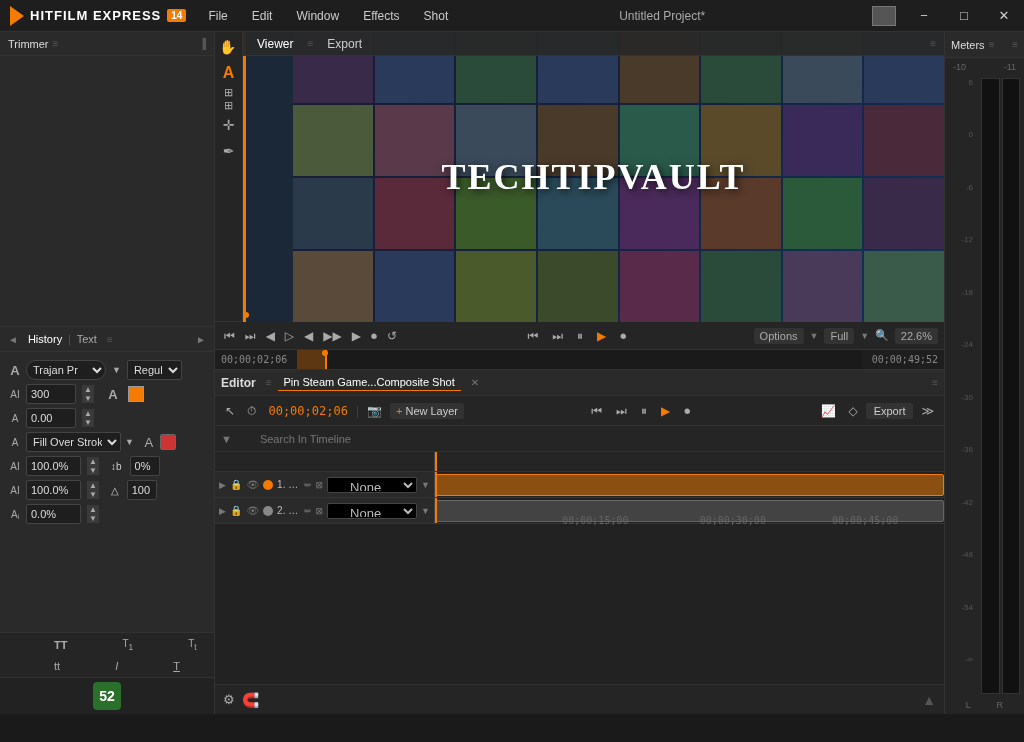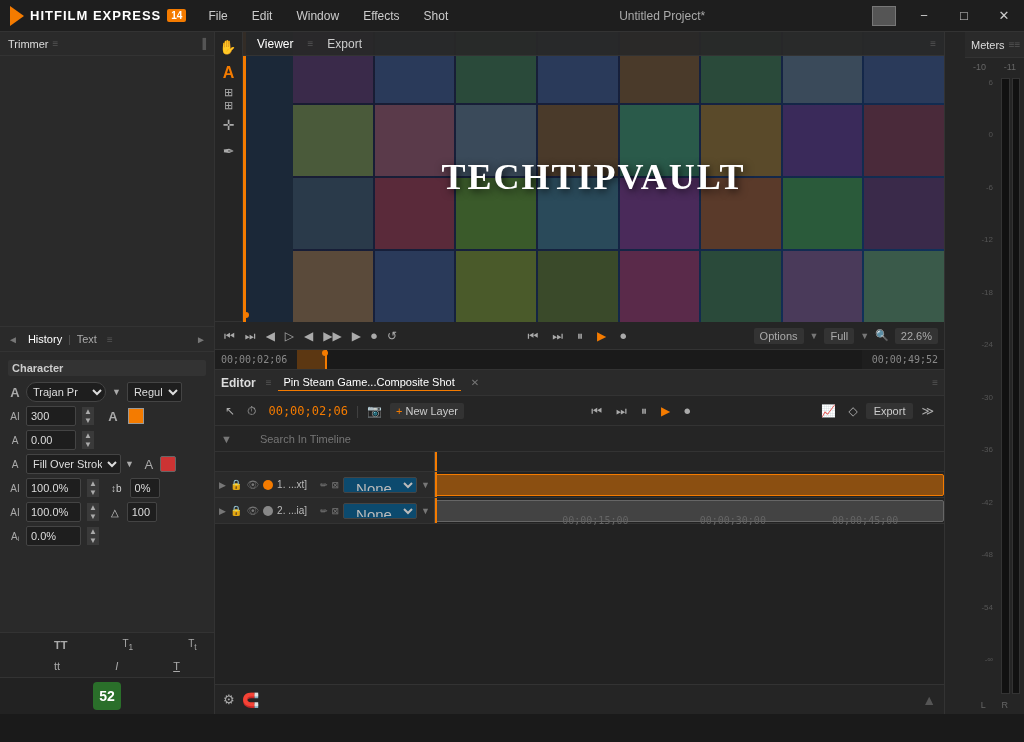--- a/index.html
+++ b/index.html
@@ -600,25 +600,25 @@
     .track-vis { font-size: 10px; color: #777; cursor: pointer; }
     .track-color-dot {
       width: 10px;
       height: 10px;
       border-radius: 50%;
       flex-shrink: 0;
     }
     .track-name { flex: 1; overflow: hidden; text-overflow: ellipsis; white-space: nowrap; }
     .track-fx { font-size: 9px; color: #777; }
     .track-blend {
-      background: #0c4a6e;
+      background: #000000;
       border: 1px solid #444;
       color: #bbb;
-      font-size: 15px;
-      padding: 1px 8px;
+      font-size: 13px;
+      padding: 1px 18px;
       border-radius: 2px;
       height: 16px;
     }
     .track-right {
       flex: 1;
       position: relative;
       height: 100%;
     }
     
     .clip-block {
@@ -650,21 +650,20 @@
       z-index: 10;
     }
 
     
     #right-panel {
       width: 80px;
       background: #252525;
       border-left: 1px solid #333;
       display: flex;
       flex-direction: column;
-      padding-left: 20px;
     }
     #meters-header {
       height: 26px;
       background: #2a2a2a;
       display: flex;
       align-items: center;
       padding: 0 6px;
       border-bottom: 1px solid #333;
       font-size: 11px;
       color: #ddd;
@@ -751,21 +750,20 @@
     <div id="bottom-left-header">
       <span class="nav-arrow">◄</span>
       <span class="bottom-tab active">History</span>
       <span class="bottom-tab-sep"> | </span>
       <span class="bottom-tab">Text</span>
       <span style="margin-left:4px;font-size:10px;color:#555;">≡</span>
       <span class="nav-arrow" style="margin-left:auto;">►</span>
     </div>
 
     <div id="character-panel">
-      <div class="char-section-title">Character</div>
 
       <div class="char-row">
         <span class="char-label" style="font-weight:bold;font-size:13px;">A</span>
         <select class="char-dropdown" style="width:80px;border-radius:10px;">
           <option>Trajan Pr</option>
         </select>
         <span style="font-size:9px;color:#aaa;margin:0 2px;">▼</span>
         <select class="char-dropdown" style="width:55px;">
           <option>Regular</option>
         </select>

